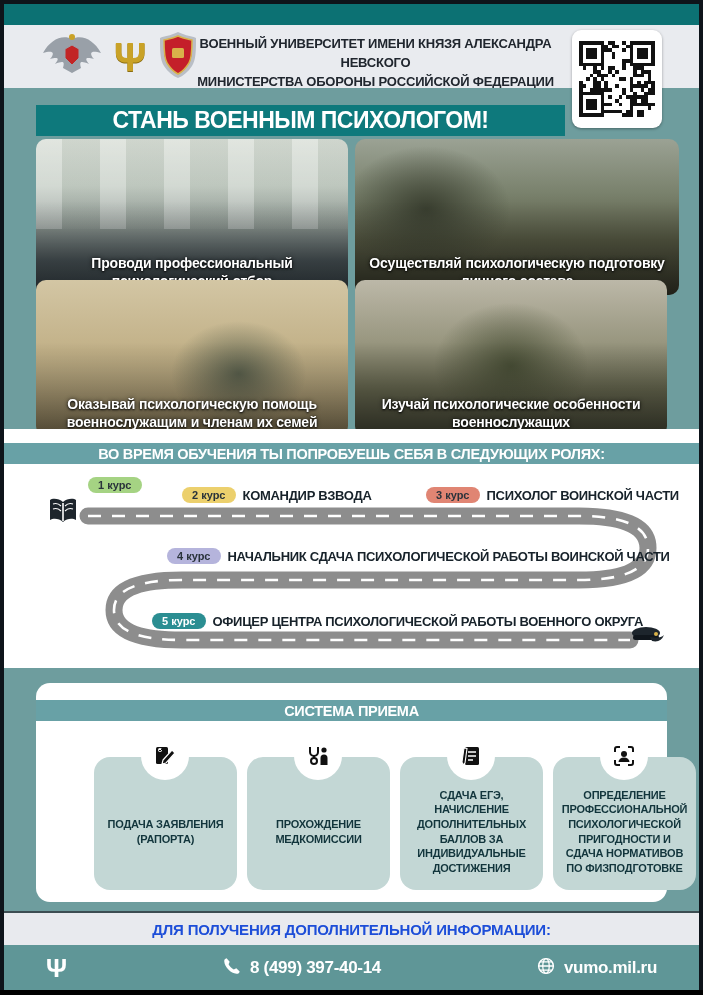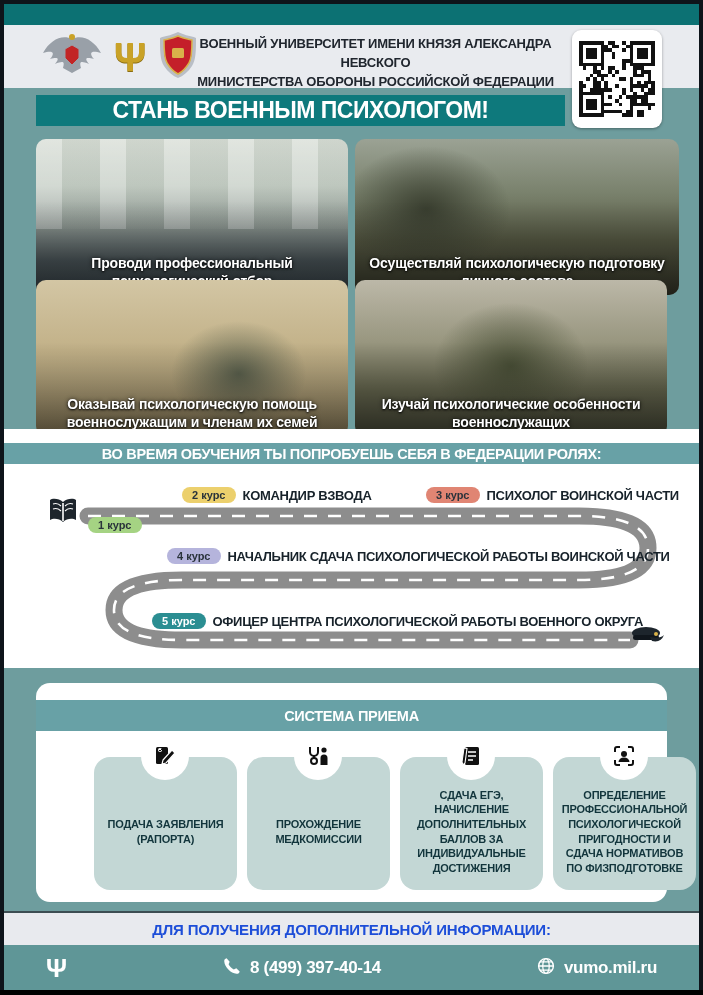--- a/index.html
+++ b/index.html
@@ -24,21 +24,21 @@
   .qr-grid{width:76px;height:76px;display:grid;grid-template-columns:repeat(21,1fr);grid-template-rows:repeat(21,1fr);}
   .qr-grid div.on{background:#111;}
 
   
   .bg-photos{left:4px;right:4px;top:88px;height:341px;background:#6e9d9e;}
   .white-strip{left:4px;right:4px;top:429px;height:14px;background:#fff;}
   .bg-lower{left:4px;right:4px;top:668px;height:245px;background:#6e9d9e;}
   .footer-divider{left:4px;right:4px;top:911px;height:2px;background:#3c4d52;}
 
   
-  .banner{left:36px;top:95px;width:529px;height:31px;background:#0e797c;
+  .banner{left:36px;top:105px;width:529px;height:31px;background:#0e797c;
     display:flex;align-items:center;justify-content:center;}
   .banner span{color:#fff;font-weight:bold;font-size:23px;letter-spacing:-0.5px;}
 
   
   .photo{width:312px;height:156px;border-radius:10px;overflow:hidden;}
   .photo .shade{position:absolute;inset:0;background:linear-gradient(180deg,rgba(0,0,0,0) 40%,rgba(0,0,0,.45) 100%);}
   .photo .cap{position:absolute;left:8px;right:8px;bottom:5px;text-align:center;
     color:#fff;font-weight:bold;font-size:14px;line-height:1.3;letter-spacing:-0.2px;
     text-shadow:0 1px 2px rgba(0,0,0,.9),0 0 4px rgba(0,0,0,.7);}
   .ph1{left:36px;top:139px;background:
@@ -63,21 +63,21 @@
   .roles-body{left:4px;right:4px;top:464px;height:204px;background:#fff;}
   .road-svg{left:4px;top:464px;}
   .course-row{display:flex;align-items:center;gap:7px;height:18px;}
   .badge{display:inline-block;padding:2px 10px;border-radius:10px;
     font-size:11px;font-weight:bold;color:#2a333b;white-space:nowrap;}
   .badge.light-text{color:#fff;}
   .role-label{font-size:13px;font-weight:bold;color:#17222a;letter-spacing:-0.3px;white-space:nowrap;}
 
   
   .adm-panel{left:36px;top:683px;width:631px;height:219px;background:#fff;border-radius:14px;}
-  .adm-band{position:absolute;left:0;right:0;top:17px;height:31px;background:#68a1a6;
+  .adm-band{position:absolute;left:0;right:0;top:17px;height:21px;background:#68a1a6;
     display:flex;align-items:center;justify-content:center;}
   .adm-band span{color:#fff;font-weight:bold;font-size:14.5px;letter-spacing:-0.3px;}
   .adm-card{position:absolute;top:74px;width:143px;height:133px;background:#c3d7d5;border-radius:16px;
     display:flex;align-items:center;justify-content:center;padding:26px 8px 10px;box-sizing:border-box;}
   .adm-card .txt{text-align:center;color:#12353c;font-weight:bold;font-size:11px;line-height:1.32;letter-spacing:-0.2px;}
   .adm-circle{position:absolute;top:49px;width:48px;height:48px;border-radius:50%;background:#fff;
     display:flex;align-items:center;justify-content:center;z-index:3;}
   .c1{left:58px;} .c2{left:211px;} .c3{left:364px;} .c4{left:517px;}
   .cc1{left:105px;} .cc2{left:258px;} .cc3{left:411px;} .cc4{left:564px;}
 
@@ -585,21 +585,21 @@
     <div class="shade"></div>
     <div class="cap">Оказывай психологическую помощь военнослужащим и членам их семей</div>
   </div>
   <div class="abs photo ph4">
     <div class="shade"></div>
     <div class="cap">Изучай психологические особенности военнослужащих</div>
   </div>
 
   <div class="abs white-strip"></div>
   <div class="abs roles-band">
-    <span>ВО ВРЕМЯ ОБУЧЕНИЯ ТЫ ПОПРОБУЕШЬ СЕБЯ В ФЕДЕРАЦИИ РОЛЯХ:</span>
+    <span>ВО ВРЕМЯ ОБУЧЕНИЯ ТЫ ПОПРОБУЕШЬ СЕБЯ В СЛЕДУЮЩИХ РОЛЯХ:</span>
   </div>
   <div class="abs roles-body"></div>
 
   <svg class="abs road-svg" width="695" height="204" viewBox="0 0 695 204">
     <path d="M 84 52 H 575 Q 644 52 644 84 Q 644 116 575 116 H 178 Q 110 116 110 146 Q 110 176 178 176 H 626" fill="none" stroke="#8d8d8d" stroke-width="17" stroke-linecap="round"></path>
     <path d="M 84 52 H 575 Q 644 52 644 84 Q 644 116 575 116 H 178 Q 110 116 110 146 Q 110 176 178 176 H 626" fill="none" stroke="#ffffff" stroke-width="2.6" stroke-dasharray="13 11" stroke-linecap="butt"></path>
   </svg>
 
   <span class="abs" style="left:48px;top:498px;">
     <svg width="30" height="26" viewBox="0 0 30 26">
@@ -611,21 +611,21 @@
 
   <span class="abs" style="left:630px;top:625px;">
     <svg width="36" height="20" viewBox="0 0 36 20">
       <ellipse cx="16" cy="8" rx="14" ry="6" fill="#1d252c"></ellipse>
       <rect x="3" y="10" width="26" height="5" rx="2.5" fill="#10161c"></rect>
       <path d="M20 12 Q30 14 34 10 Q31 18 22 16 Z" fill="#1d252c"></path>
       <circle cx="26" cy="9" r="2" fill="#d9b24a"></circle>
     </svg>
   </span>
 
-  <div class="abs course-row" style="left:88px;top:516px;">
+  <div class="abs course-row" style="left:88px;top:476px;">
     <span class="badge" style="background: rgb(165, 211, 131);">1 курс</span>
   </div>
   <div class="abs course-row" style="left:182px;top:486px;">
     <span class="badge" style="background: rgb(236, 208, 109);">2 курс</span>
     <span class="role-label">КОМАНДИР ВЗВОДА</span>
   </div>
   <div class="abs course-row" style="left:378px;top:486px;margin-left:48px;">
     <span class="badge" style="background: rgb(224, 133, 115);">3 курс</span>
     <span class="role-label">ПСИХОЛОГ ВОИНСКОЙ ЧАСТИ</span>
   </div>

